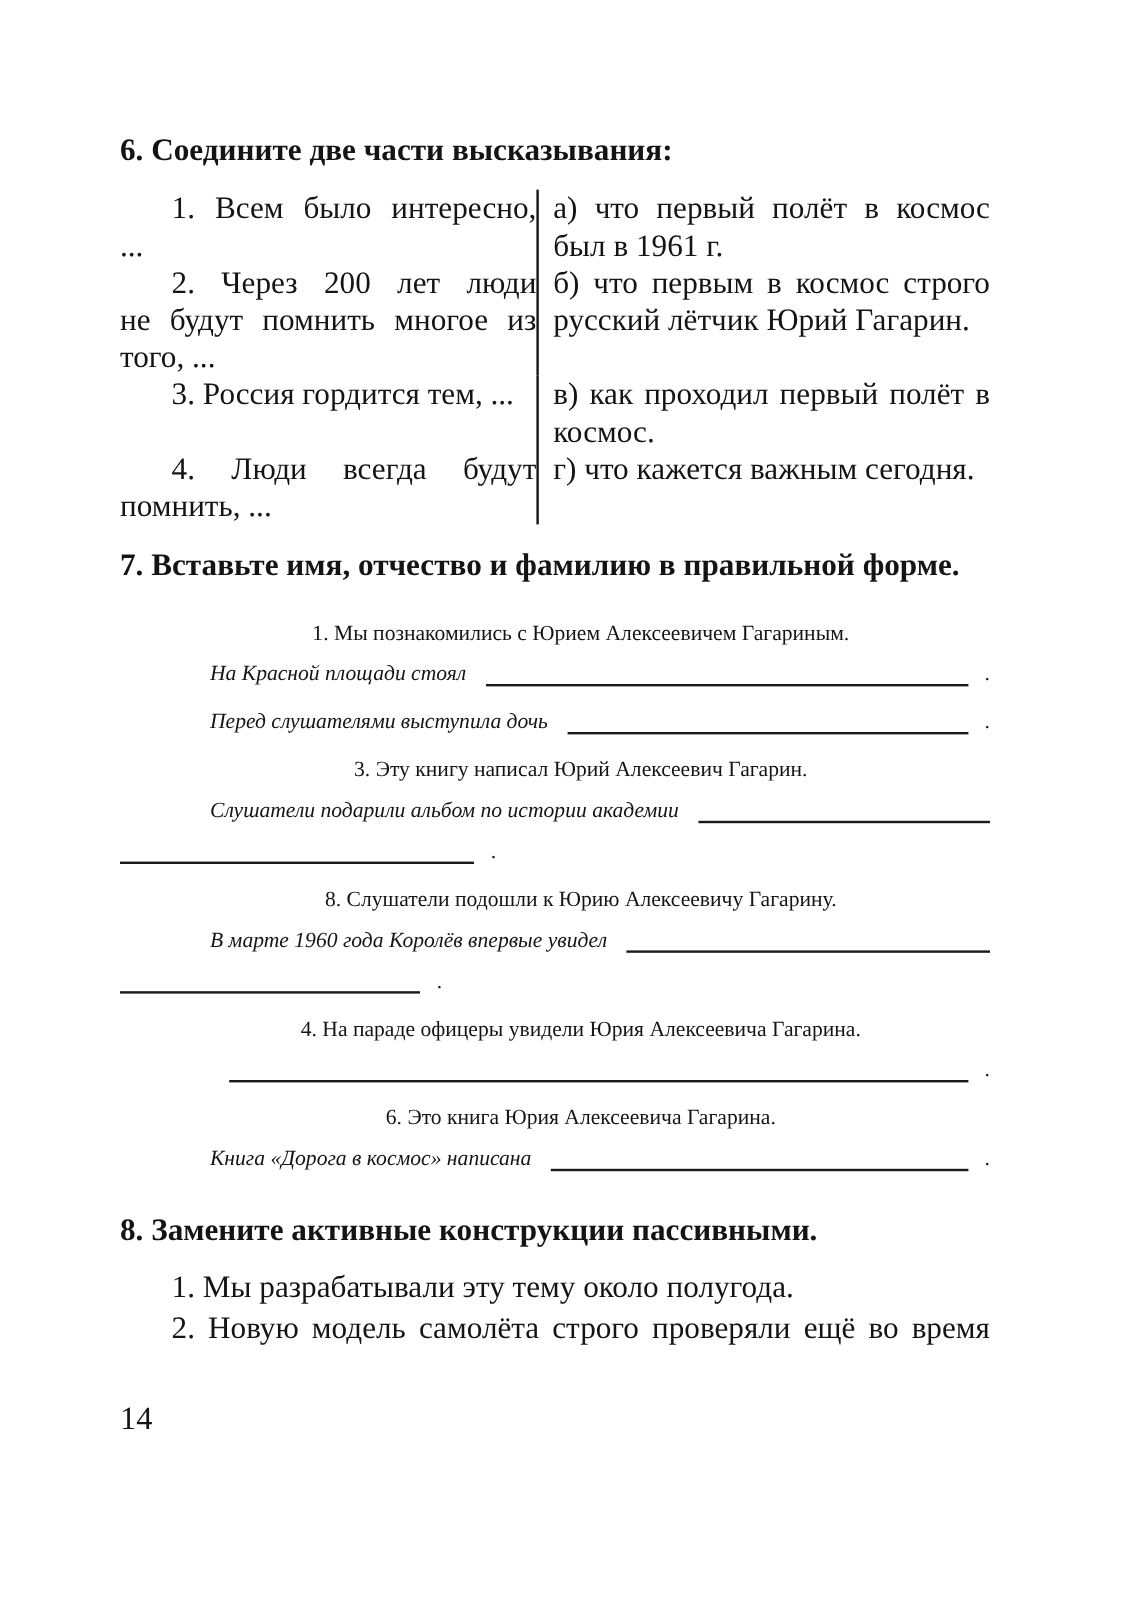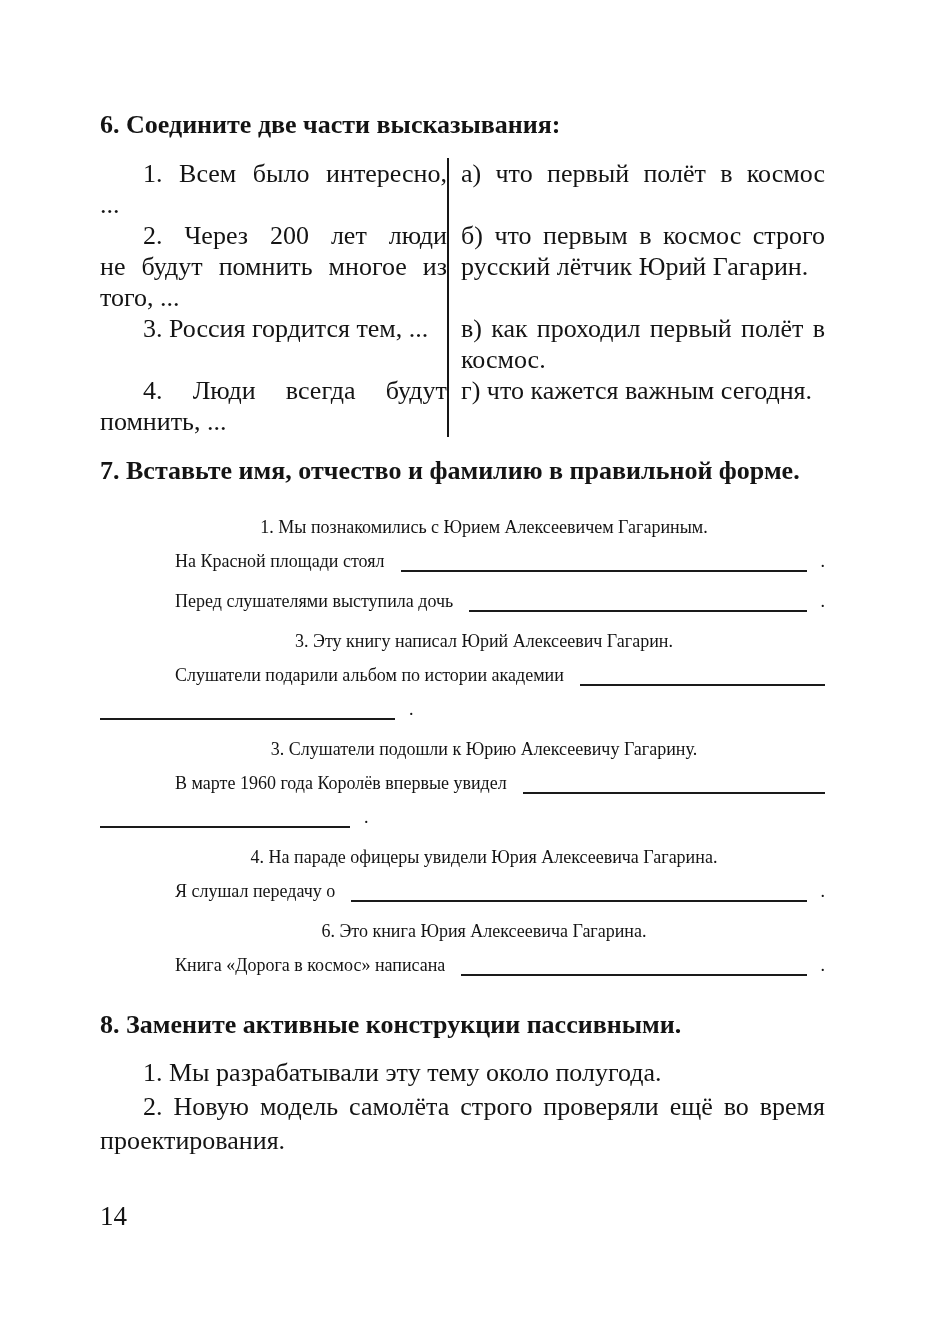--- a/index.html
+++ b/index.html
@@ -38,21 +38,21 @@
     padding-left:12px;
   }
   .line{white-space:nowrap;}
   .jl{display:flex;justify-content:space-between;white-space:nowrap;}
   .ind{padding-left:43px;}
 
   
   .ex7{margin:22px 0 0 43px;font-size:18px;line-height:34px;text-align:center;}
   .item{margin-bottom:6px;}
   .fillrow{display:flex;align-items:flex-end;padding-left:32px;}
-  .fillrow .txt{white-space:nowrap;}
+  .fillrow .txt{white-space:nowrap;font-style:italic;}
   .blank{
     flex:1 1 auto;
     min-width:30px;
     border-bottom:2px solid #1a1a1a;
     margin:0 0 6px 16px;
   }
   .tail{margin-left:14px;}
   .overflow-row{display:flex;align-items:flex-end;margin-left:-43px;padding-left:0;}
   .blank-fixed{
     border-bottom:2px solid #1a1a1a;
@@ -91,20 +91,21 @@
     </div>
     <div class="mcell right">
       <div class="jl line">
           <span>а)</span>
           <span>что</span>
           <span>первый</span>
           <span>полёт</span>
           <span>в</span>
           <span>космос</span>
         </div>
+      <div class="line">был в 1961 г.</div>
     </div>
 
     <div class="mcell left">
       <div class="jl ind line">
           <span>2.</span>
           <span>Через</span>
           <span>200</span>
           <span>лет</span>
           <span>люди</span>
         </div>
@@ -185,35 +186,34 @@
         <span class="txt">Слушатели подарили альбом по истории академии</span>
         <span class="blank"></span>
       </div>
       <div class="overflow-row">
         <span class="blank-fixed bw1"></span>
         <span class="tail">.</span>
       </div>
     </div>
 
     <div class="item">
-      <div class="line">3. Слушатели подошли к Юрию Алексеевичу Гагарину.</div>
+      <div class="line">8. Слушатели подошли к Юрию Алексеевичу Гагарину.</div>
       <div class="fillrow">
         <span class="txt">В марте 1960 года Королёв впервые увидел</span>
         <span class="blank"></span>
       </div>
       <div class="overflow-row">
         <span class="blank-fixed bw2"></span>
         <span class="tail">.</span>
       </div>
     </div>
 
     <div class="item">
       <div class="line">4. На параде офицеры увидели Юрия Алексеевича Гагарина.</div>
       <div class="fillrow">
-        <span class="txt">Я слушал передачу о</span>
         <span class="blank"></span>
         <span class="tail">.</span>
       </div>
     </div>
 
     <div class="item">
       <div class="line">6. Это книга Юрия Алексеевича Гагарина.</div>
       <div class="fillrow">
         <span class="txt">Книга «Дорога в космос» написана</span>
         <span class="blank"></span>
@@ -231,18 +231,17 @@
         <span>2.</span>
         <span>Новую</span>
         <span>модель</span>
         <span>самолёта</span>
         <span>строго</span>
         <span>проверяли</span>
         <span>ещё</span>
         <span>во</span>
         <span>время</span>
       </div>
-    <div class="line">проектирования.</div>
   </div>
 
   <div class="pagenum">14</div>
 
 </div>
 
 </body></html>

